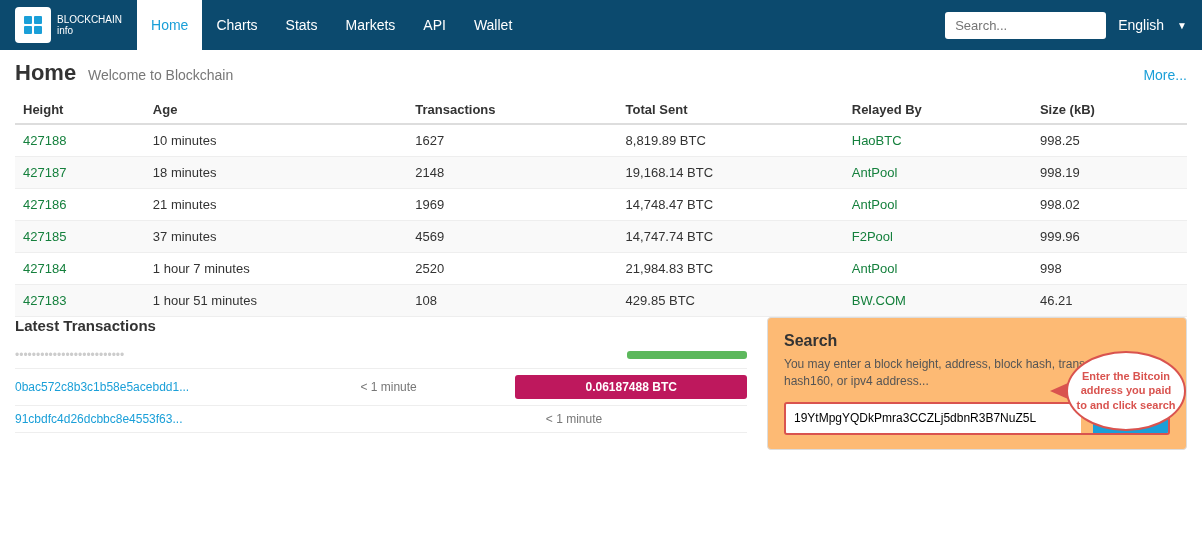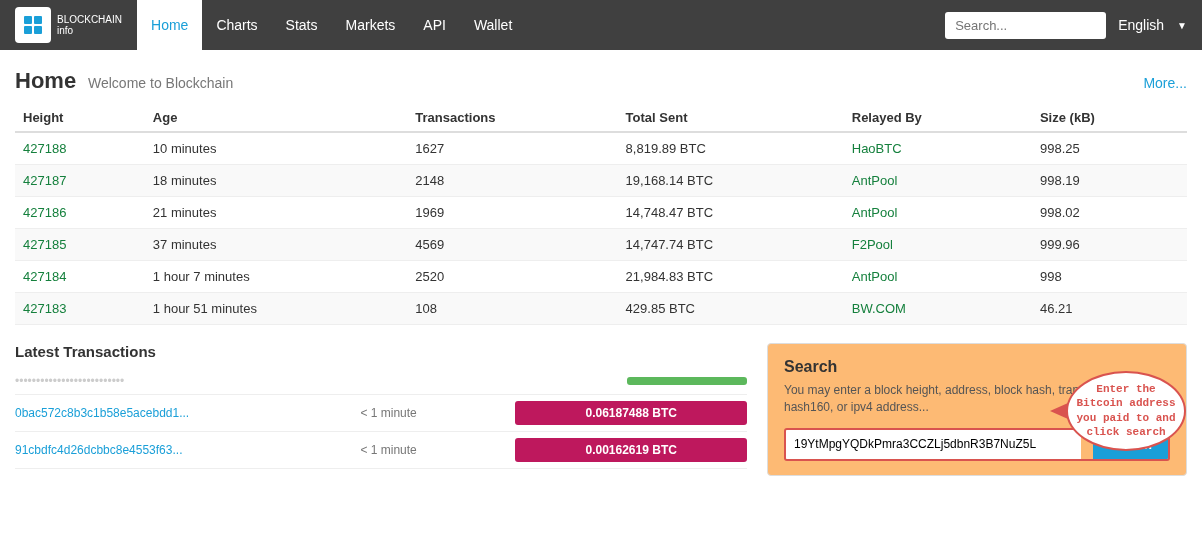--- a/index.html
+++ b/index.html
@@ -1,20 +1,20 @@
 <!DOCTYPE html>
 <html><head>
   <meta charset="utf-8">
   <style>
     * { margin: 0; padding: 0; box-sizing: border-box; }
     body { font-family: Arial, sans-serif; font-size: 14px; color: #333; background: #fff; }
 
     
     .header {
-      background: #404040;
+      background: #0c4a6e;
       display: flex;
       align-items: center;
       padding: 0 15px;
       height: 50px;
     }
     .logo-area {
       display: flex;
       align-items: center;
       margin-right: 10px;
     }
@@ -79,21 +79,21 @@
       display: flex;
       align-items: center;
       gap: 13px;
     }
     .lang-selector .chevron {
       font-size: 10px;
     }
 
     
     .content {
-      padding: 18px 15px;
+      padding: 10px 15px;
     }
     .page-title-row {
       display: flex;
       align-items: baseline;
       justify-content: space-between;
       margin-bottom: 10px;
     }
     .page-title {
       font-size: 22px;
       font-weight: bold;
@@ -107,21 +107,20 @@
     .more-link {
       color: #1a9fd8;
       text-decoration: none;
       font-size: 14px;
     }
 
     
     .blocks-table {
       width: 100%;
       border-collapse: collapse;
-      margin-bottom: 18px;
     }
     .blocks-table th {
       text-align: left;
       padding: 6px 8px;
       font-weight: bold;
       color: #333;
       border-bottom: 2px solid #ddd;
       font-size: 13px;
     }
     .blocks-table td {
@@ -250,23 +249,22 @@
       padding: 7px 16px;
       font-size: 13px;
       cursor: pointer;
       font-weight: bold;
     }
 
     
     .callout {
       position: absolute;
       right: -10px;
-      bottom: 24px;
+      bottom: 18px;
       width: 130px;
-      font-family: Liberation Mono, monospace;
     }
     .callout-bubble {
       background: #fff;
       border: 2px solid #d9534f;
       border-radius: 50%;
       width: 120px;
       height: 80px;
       display: flex;
       align-items: center;
       justify-content: center;
@@ -411,21 +409,20 @@
       </div>
 
       <div class="tx-row">
         <a href="#" class="tx-hash">0bac572c8b3c1b58e5acebdd1...</a>
         <span class="tx-time">&lt; 1 minute</span>
         <span class="tx-amount">0.06187488 BTC</span>
       </div>
       <div class="tx-row">
         <a href="#" class="tx-hash">91cbdfc4d26dcbbc8e4553f63...</a>
         <span class="tx-time">&lt; 1 minute</span>
-        <span class="tx-amount">0.00162619 BTC</span>
       </div>
     </div>
 
     <div class="search-panel">
       <div class="search-panel-title">Search</div>
       <div class="search-panel-desc">You may enter a block height, address, block hash, transaction hash, hash160, or ipv4 address...</div>
       <div class="search-input-row">
         <input type="text" class="search-addr-input" value="19YtMpgYQDkPmra3CCZLj5dbnR3B7NuZ5L" style="">
         <button class="search-btn">Search</button>
       </div>

